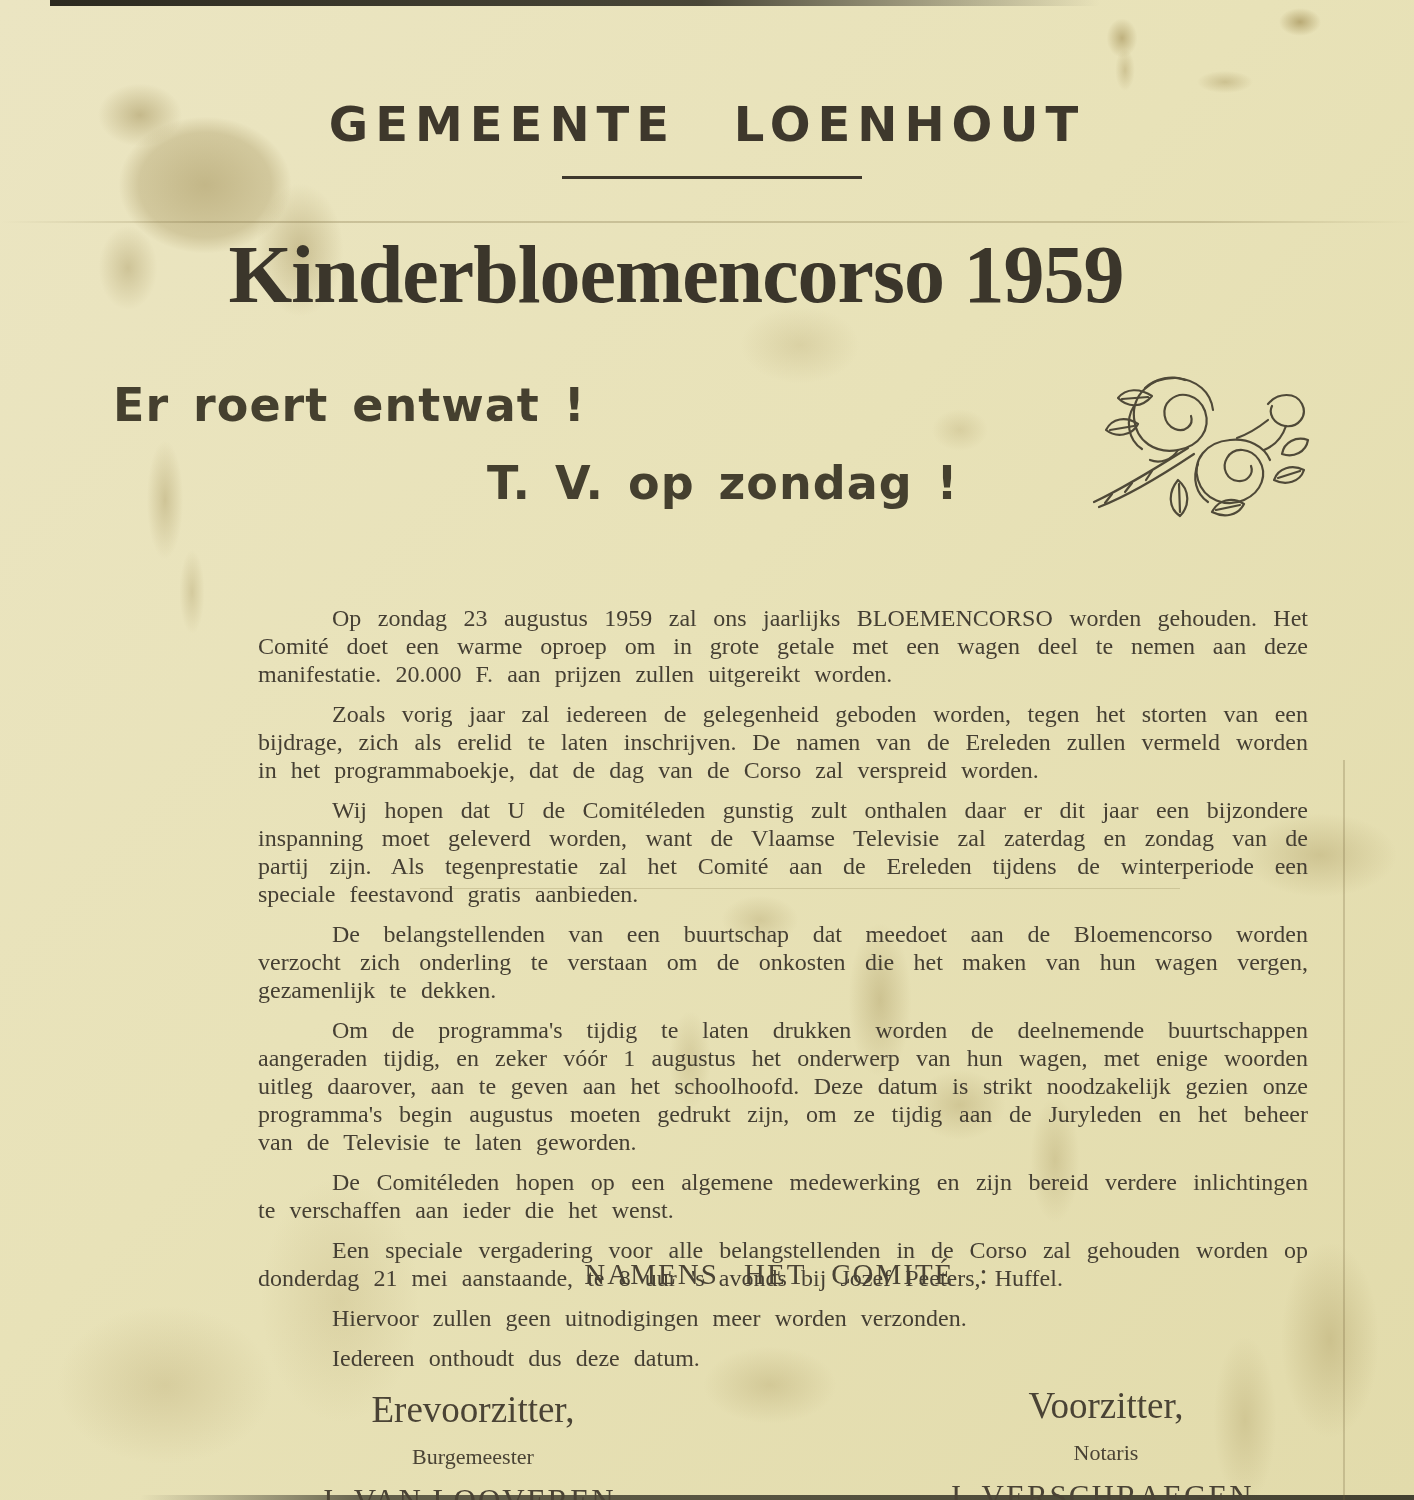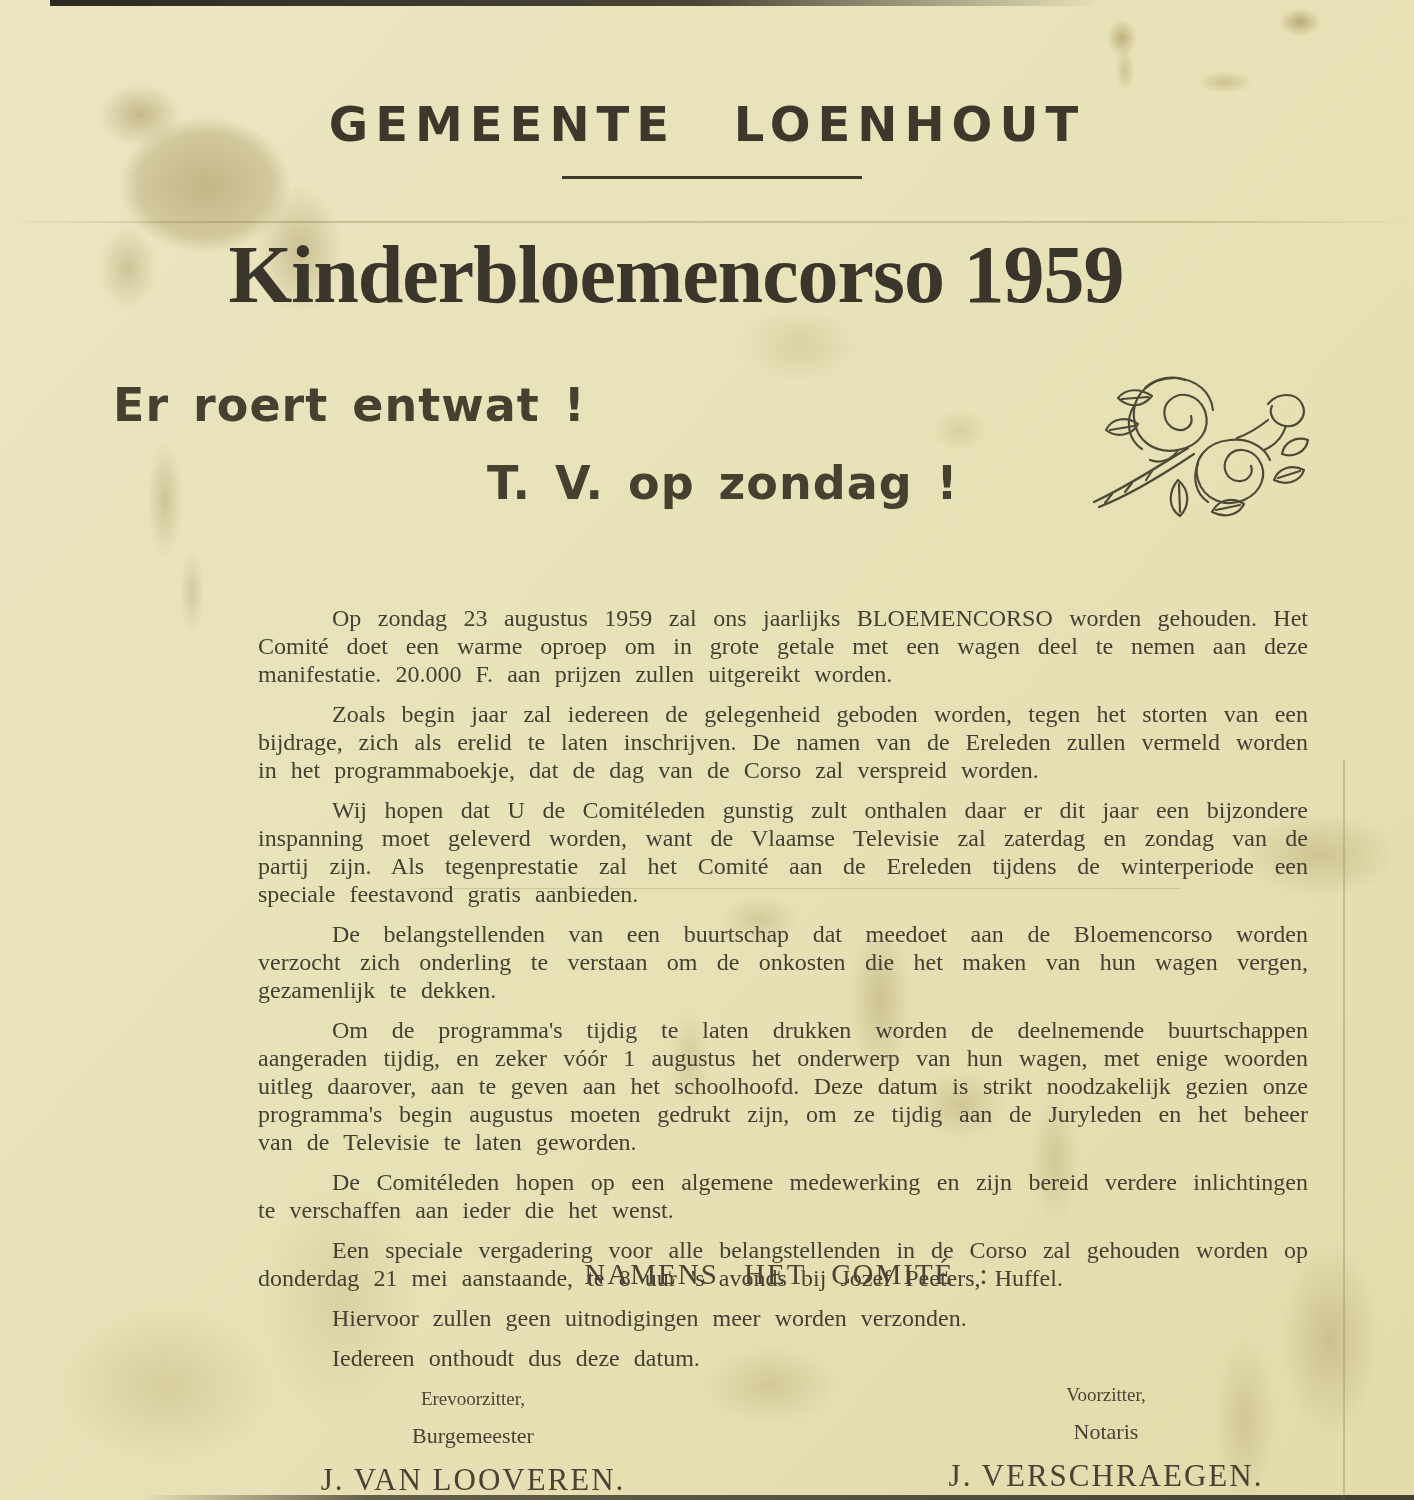--- a/index.html
+++ b/index.html
@@ -76,21 +76,21 @@
   .body-text p{margin:0 0 12px 0;text-indent:74px;}
   .body-text p.single{text-align:left;}
 
   .committee{position:absolute;top:1258px;left:0;width:100%;text-align:center;
     padding-left:160px;box-sizing:border-box;
     font-size:29px;letter-spacing:2px;word-spacing:16px;color:#4a4335;}
 
   .sig{position:absolute;width:320px;text-align:center;color:#4a4335;}
   .sig-left{left:313px;top:1388px;}
   .sig-right{left:946px;top:1384px;}
-  .sig .role{font-size:19px;margin-bottom:13px;}
+  .sig .role{font-size:37px;margin-bottom:13px;}
   .sig .titl{font-size:22px;margin-bottom:13px;}
   .sig .name{font-size:31px;letter-spacing:2px;white-space:nowrap;}
 </style>
 </head>
 <body>
 
 <div class="poster">
 
   <div class="edge-strip"></div>
   <div class="edge-strip-bottom"></div>
@@ -131,21 +131,21 @@
       <path d="M56 56 C 44 48, 30 50, 24 62 C 34 70, 50 68, 56 56 Z M28 62 L 52 58"></path>
       <path d="M96 112 C 86 124, 86 140, 98 148 C 108 138, 108 122, 96 112 Z M97 116 L 98 144"></path>
       <path d="M130 144 C 142 150, 156 148, 162 136 C 150 128, 136 132, 130 144 Z M134 142 L 158 137"></path>
       <path d="M192 112 C 204 118, 218 114, 222 102 C 210 96, 196 100, 192 112 Z M196 110 L 218 103"></path>
       <path d="M200 86 C 212 90, 224 84, 226 72 C 214 68, 202 74, 200 86 Z"></path>
     </g>
   </svg>
 
   <div class="body-text">
     <p>Op zondag 23 augustus 1959 zal ons jaarlijks BLOEMENCORSO worden gehouden. Het Comité doet een warme oproep om in grote getale met een wagen deel te nemen aan deze manifestatie. 20.000 F. aan prijzen zullen uitgereikt worden.</p>
-    <p>Zoals begin jaar zal iedereen de gelegenheid geboden worden, tegen het storten van een bijdrage, zich als erelid te laten inschrijven. De namen van de Ereleden zullen vermeld worden in het programmaboekje, dat de dag van de Corso zal verspreid worden.</p>
+    <p>Zoals vorig jaar zal iedereen de gelegenheid geboden worden, tegen het storten van een bijdrage, zich als erelid te laten inschrijven. De namen van de Ereleden zullen vermeld worden in het programmaboekje, dat de dag van de Corso zal verspreid worden.</p>
     <p>Wij hopen dat U de Comitéleden gunstig zult onthalen daar er dit jaar een bijzondere inspanning moet geleverd worden, want de Vlaamse Televisie zal zaterdag en zondag van de partij zijn. Als tegenprestatie zal het Comité aan de Ereleden tijdens de winterperiode een speciale feestavond gratis aanbieden.</p>
     <p>De belangstellenden van een buurtschap dat meedoet aan de Bloemencorso worden verzocht zich onderling te verstaan om de onkosten die het maken van hun wagen vergen, gezamenlijk te dekken.</p>
     <p>Om de programma's tijdig te laten drukken worden de deelnemende buurtschappen aangeraden tijdig, en zeker vóór 1 augustus het onderwerp van hun wagen, met enige woorden uitleg daarover, aan te geven aan het schoolhoofd. Deze datum is strikt noodzakelijk gezien onze programma's begin augustus moeten gedrukt zijn, om ze tijdig aan de Juryleden en het beheer van de Televisie te laten geworden.</p>
     <p>De Comitéleden hopen op een algemene medewerking en zijn bereid verdere inlichtingen te verschaffen aan ieder die het wenst.</p>
     <p>Een speciale vergadering voor alle belangstellenden in de Corso zal gehouden worden op donderdag 21 mei aanstaande, te 8 uur 's avonds bij Jozef Peeters, Huffel.</p>
     <p class="single">Hiervoor zullen geen uitnodigingen meer worden verzonden.</p>
     <p class="single">Iedereen onthoudt dus deze datum.</p>
   </div>
 
   <div class="committee">NAMENS  HET  COMITÉ :</div>

